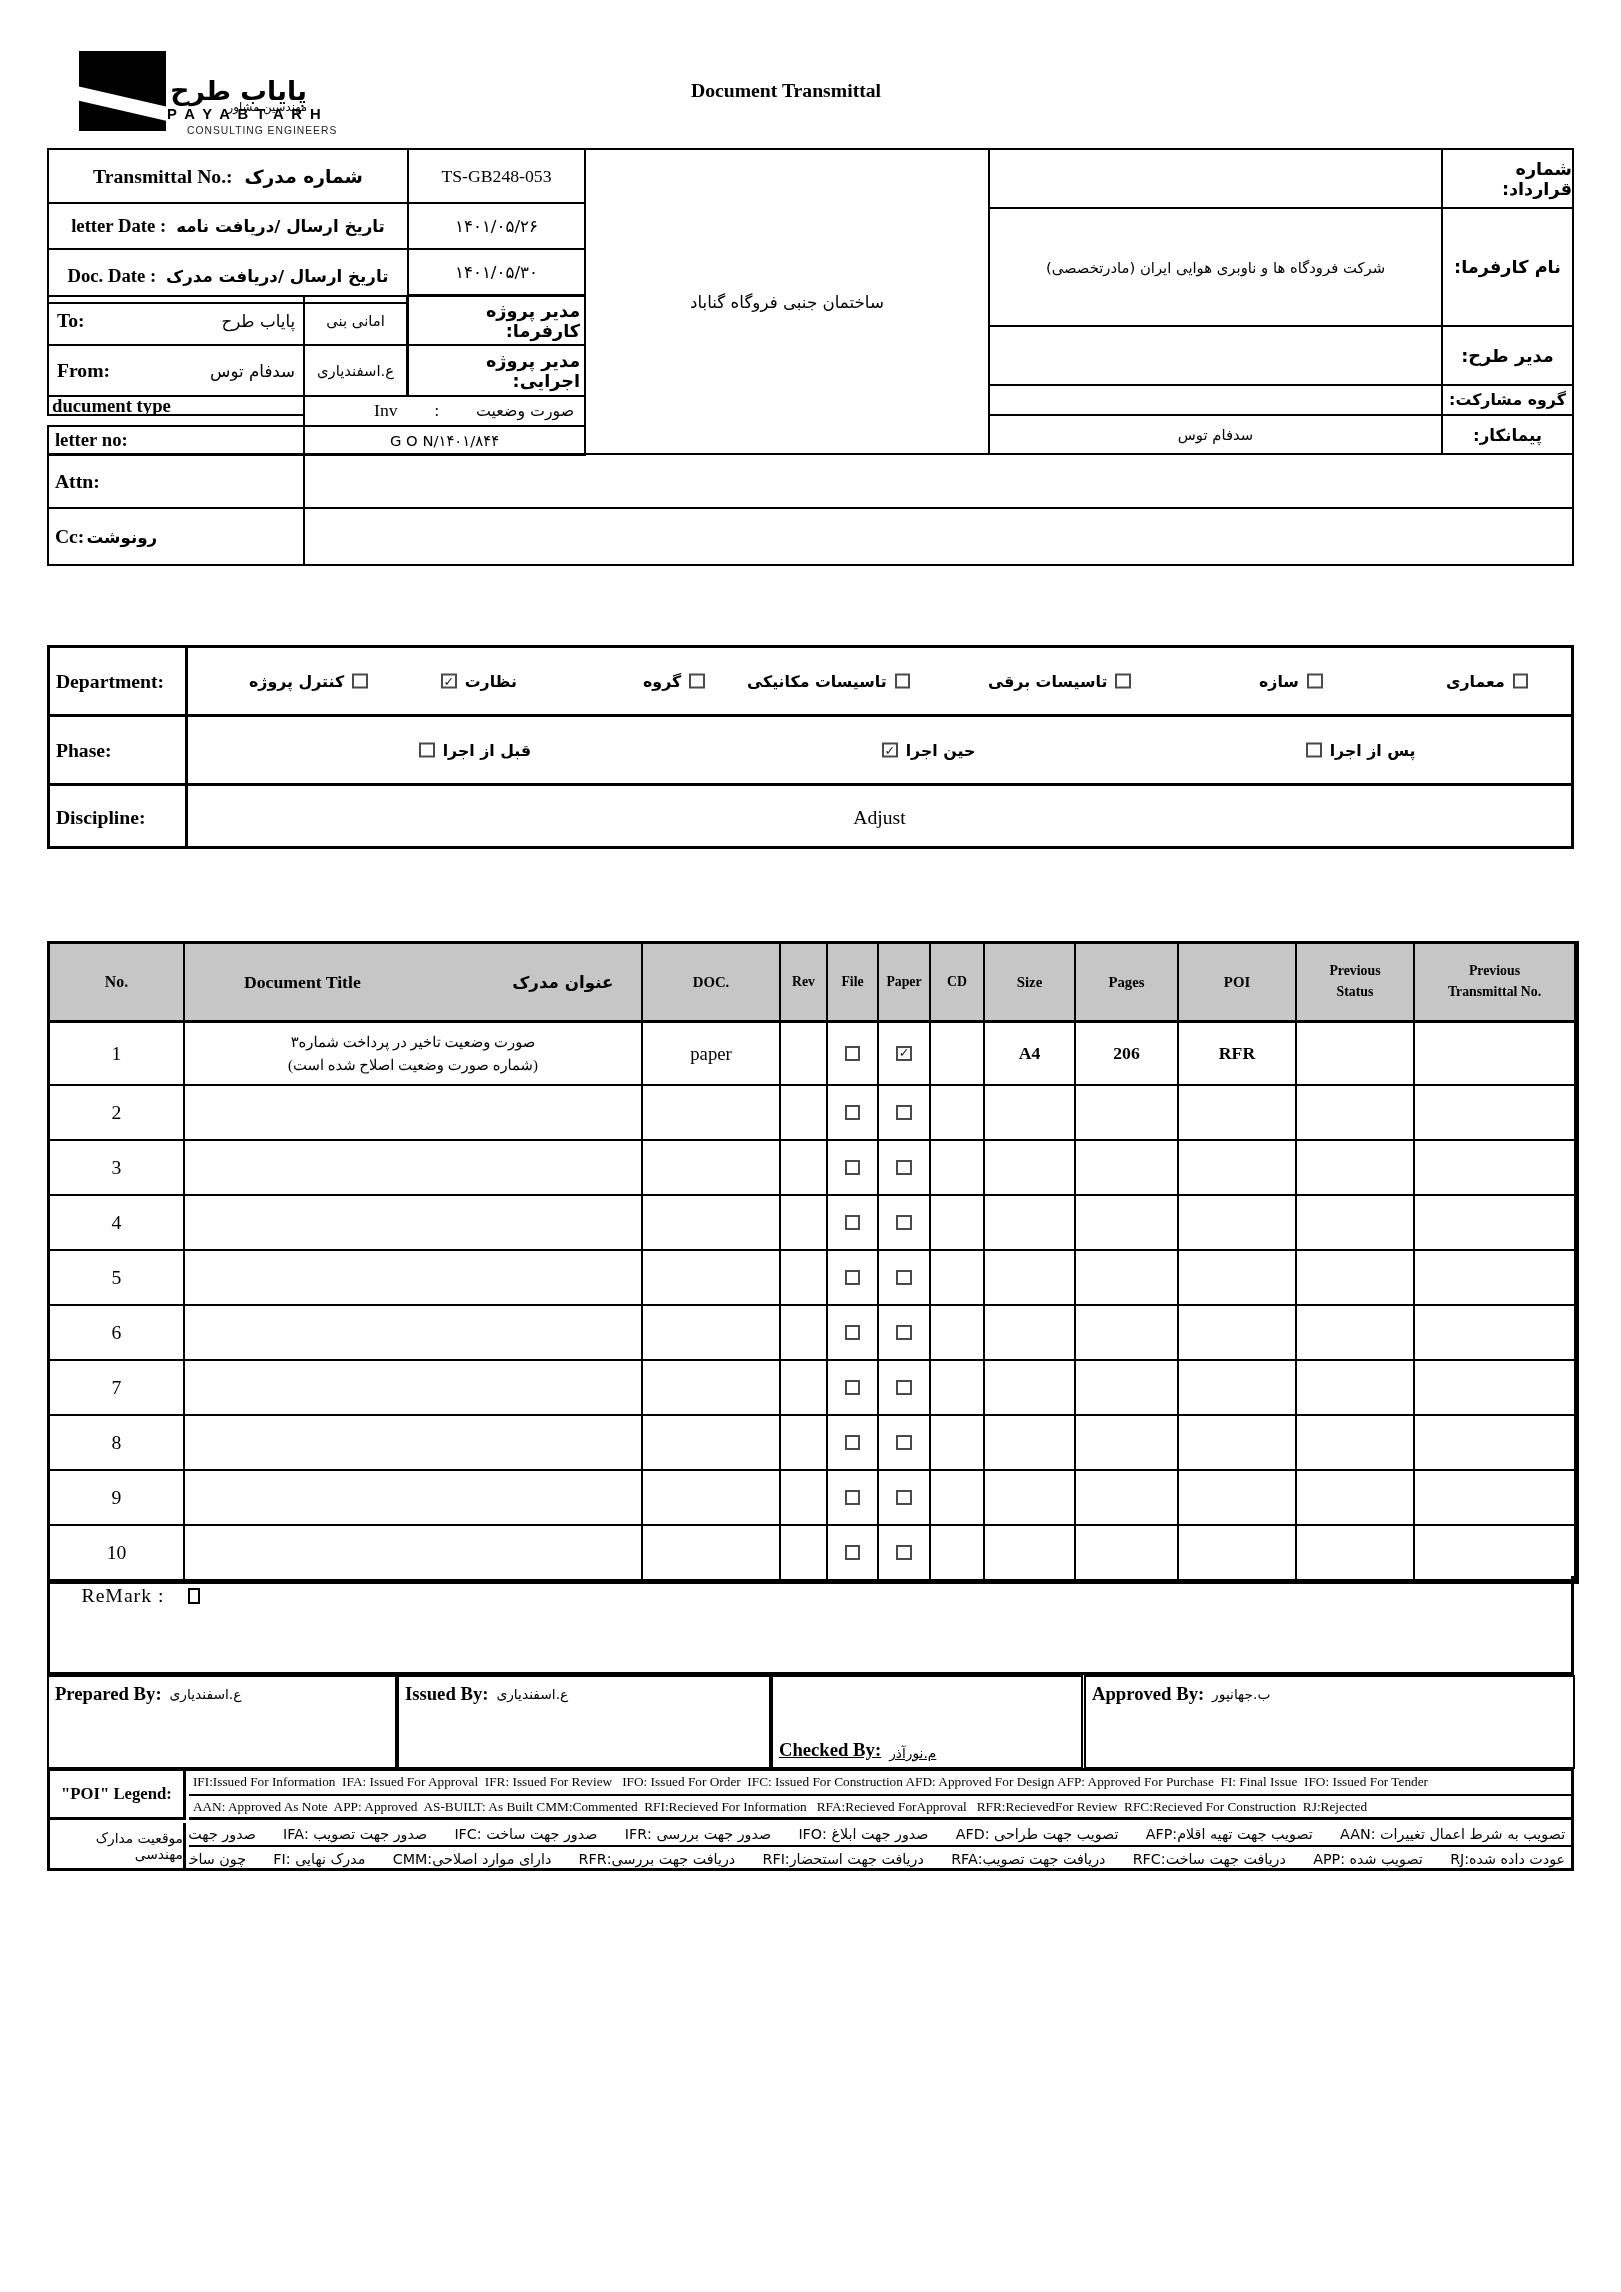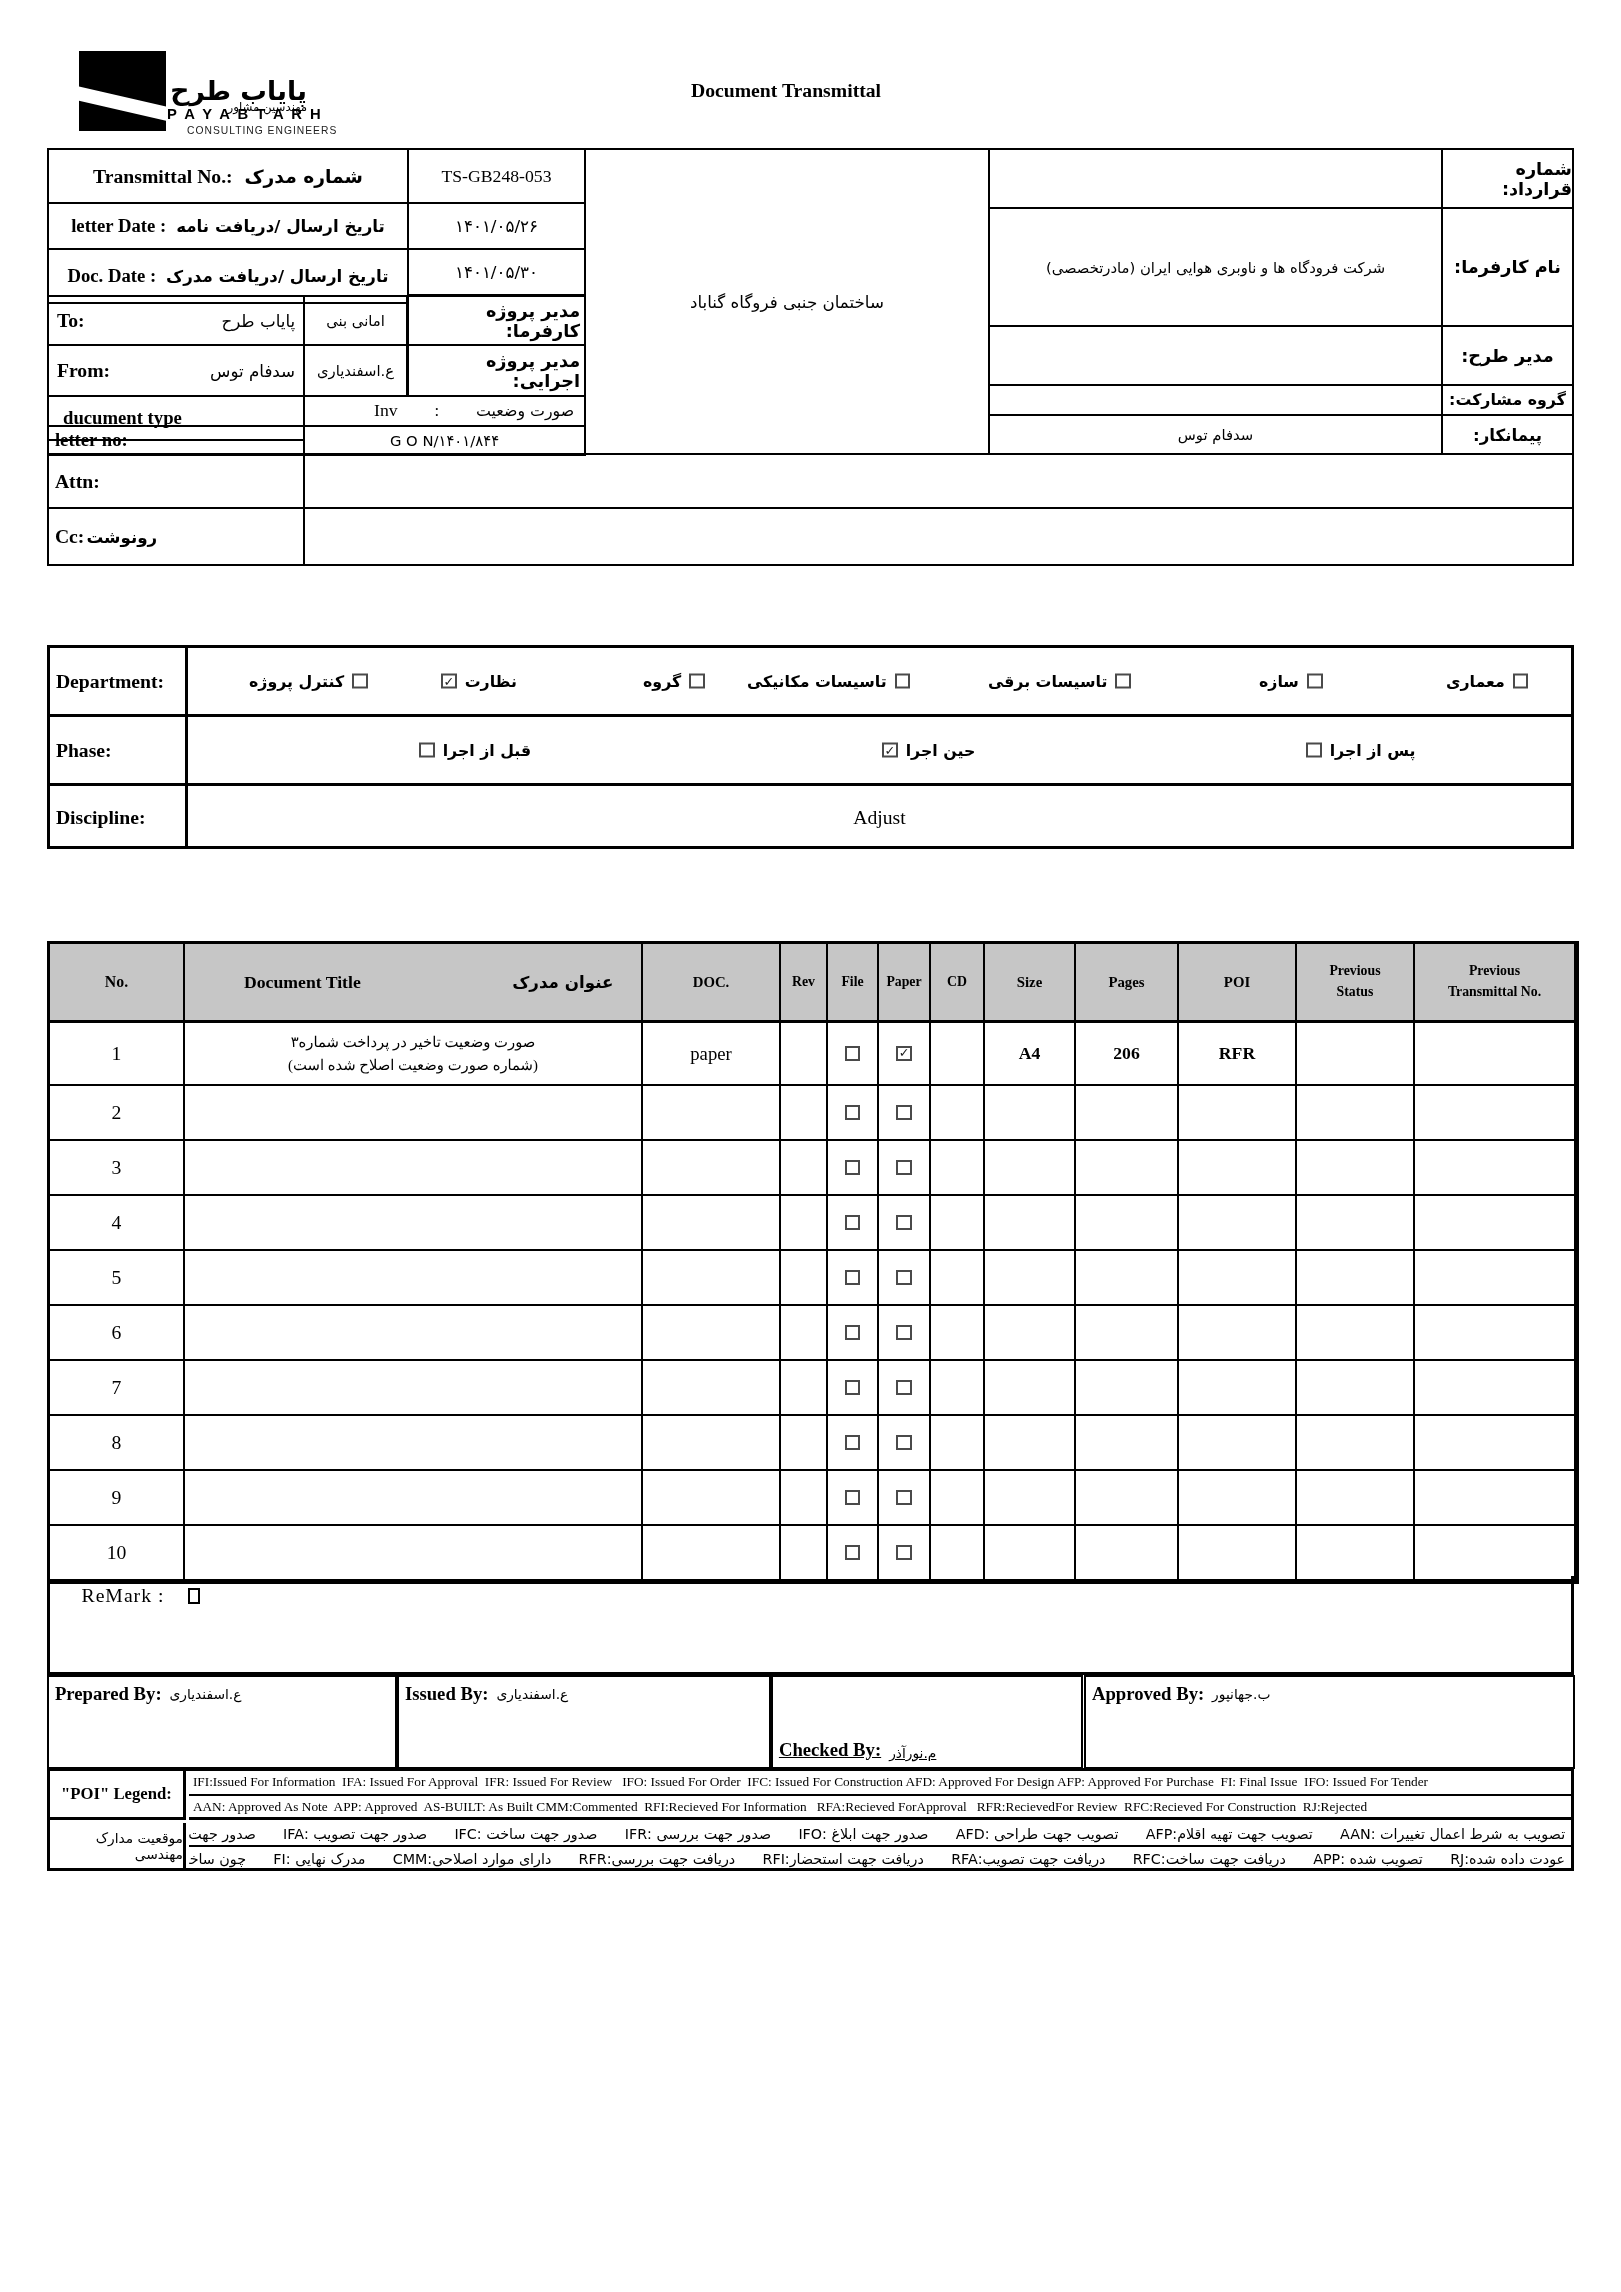--- a/index.html
+++ b/index.html
@@ -87,21 +87,21 @@
     <span class="blab" style="font-size:19.7px;">From:</span>
     <span class="fa val rtl">سدفام توس</span>
   </div>
   <div class="cell center" style="left:303px;top:344px;width:105px;height:53px;">
     <span class="fa val rtl" style="font-size:14.8px;">ع.اسفندیاری</span>
   </div>
   <div class="cell" style="left:407px;top:344px;width:179px;height:53px;justify-content:flex-end;padding:0 3.9px;">
     <span class="fa flab" style="font-size:17.7px;">مدیر پروژه اجرایی:</span>
   </div>
 
-  <div class="cell" style="left:47px;top:395px;width:258px;height:46px;padding:0 14px;">
+  <div class="cell" style="left:47px;top:395px;width:258px;height:21px;padding:0 3px;">
     <span class="blab">ducument type</span>
   </div>
   <div class="cell between" style="left:303px;top:395px;width:283px;height:31.5px;padding:0 9.9px 0 69px;">
     <span class="val" style="font-size:17.7px;">Inv</span>
     <span class="val">:</span>
     <span class="fa val rtl" style="font-size:15.8px;">صورت وضعیت</span>
   </div>
 
   <div class="cell" style="left:47px;top:425px;width:258px;height:30.5px;padding:0 5.9px;">
     <span class="blab">letter no:</span>

